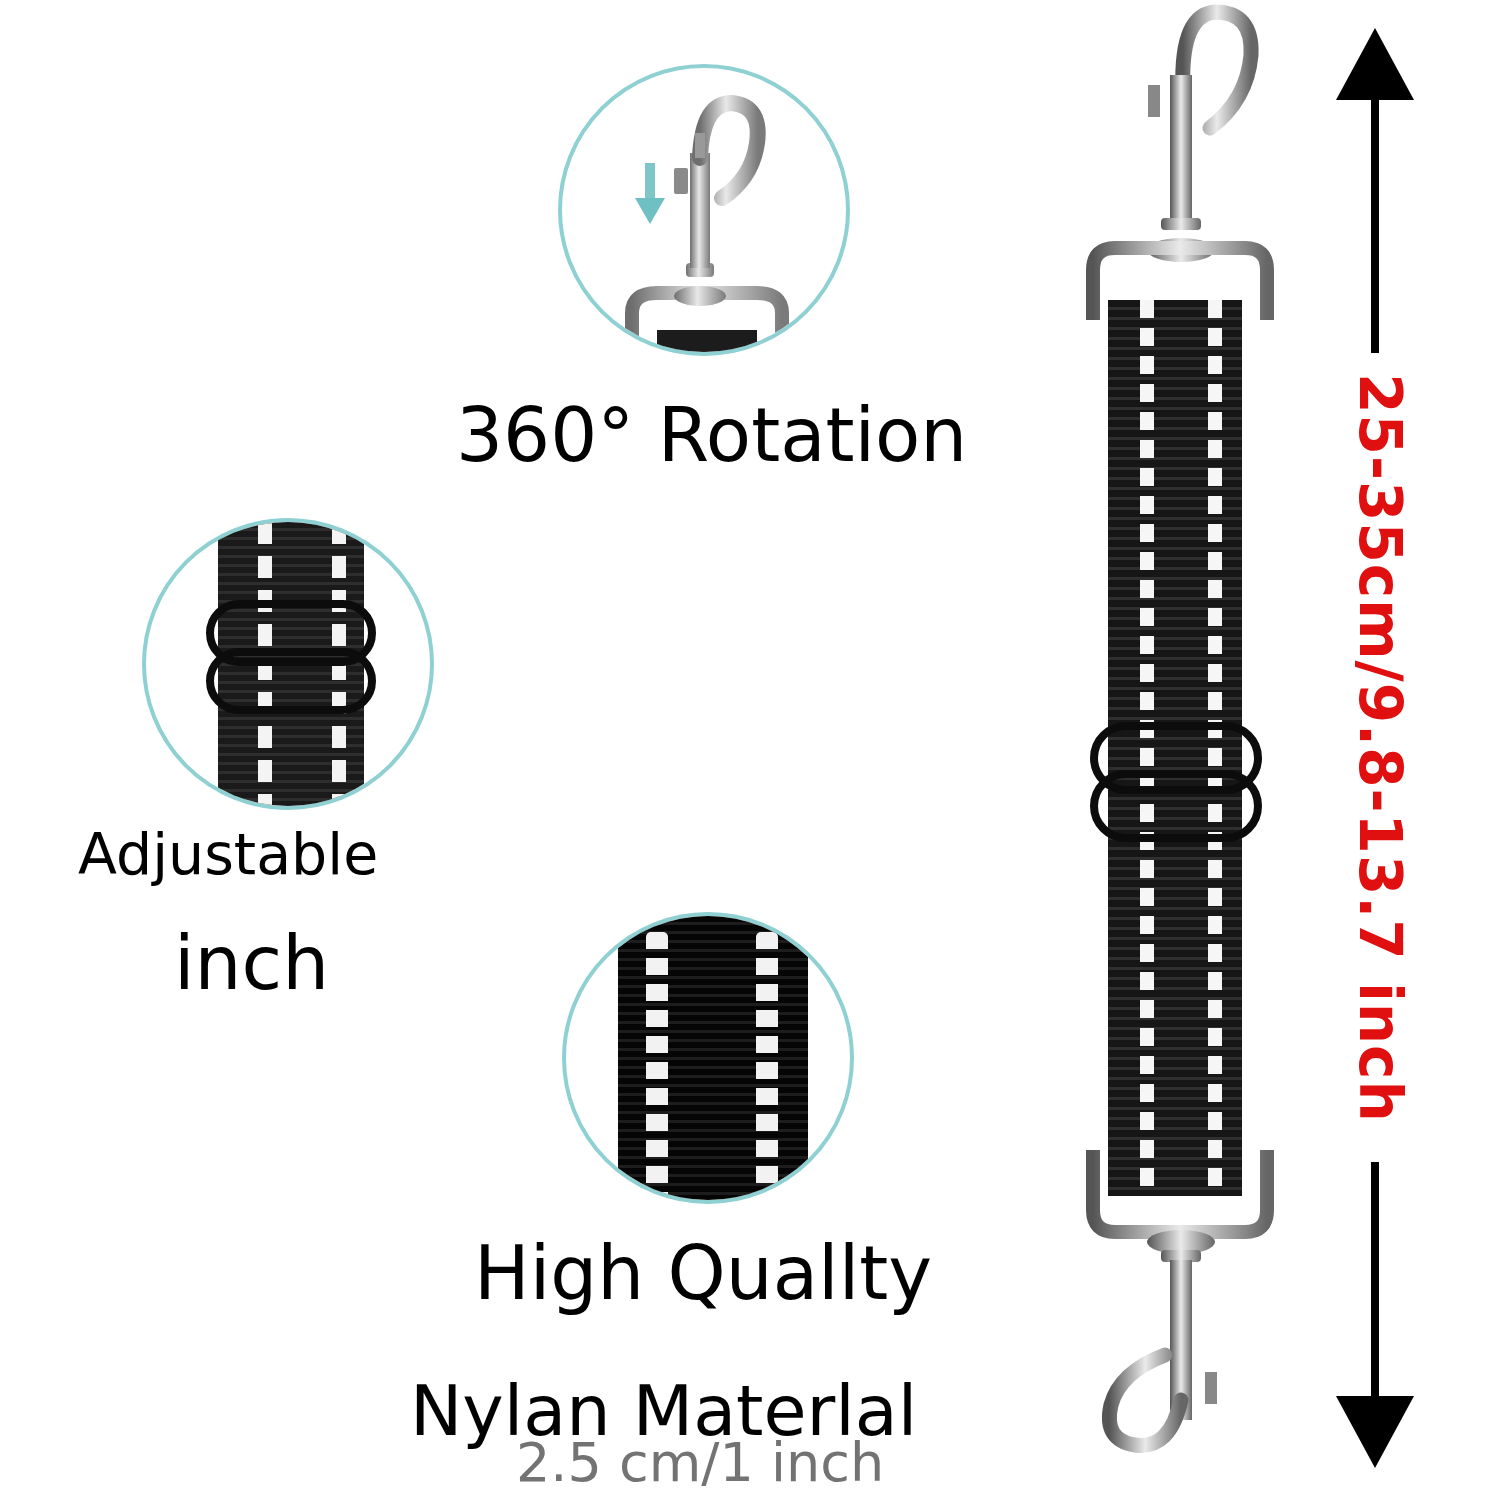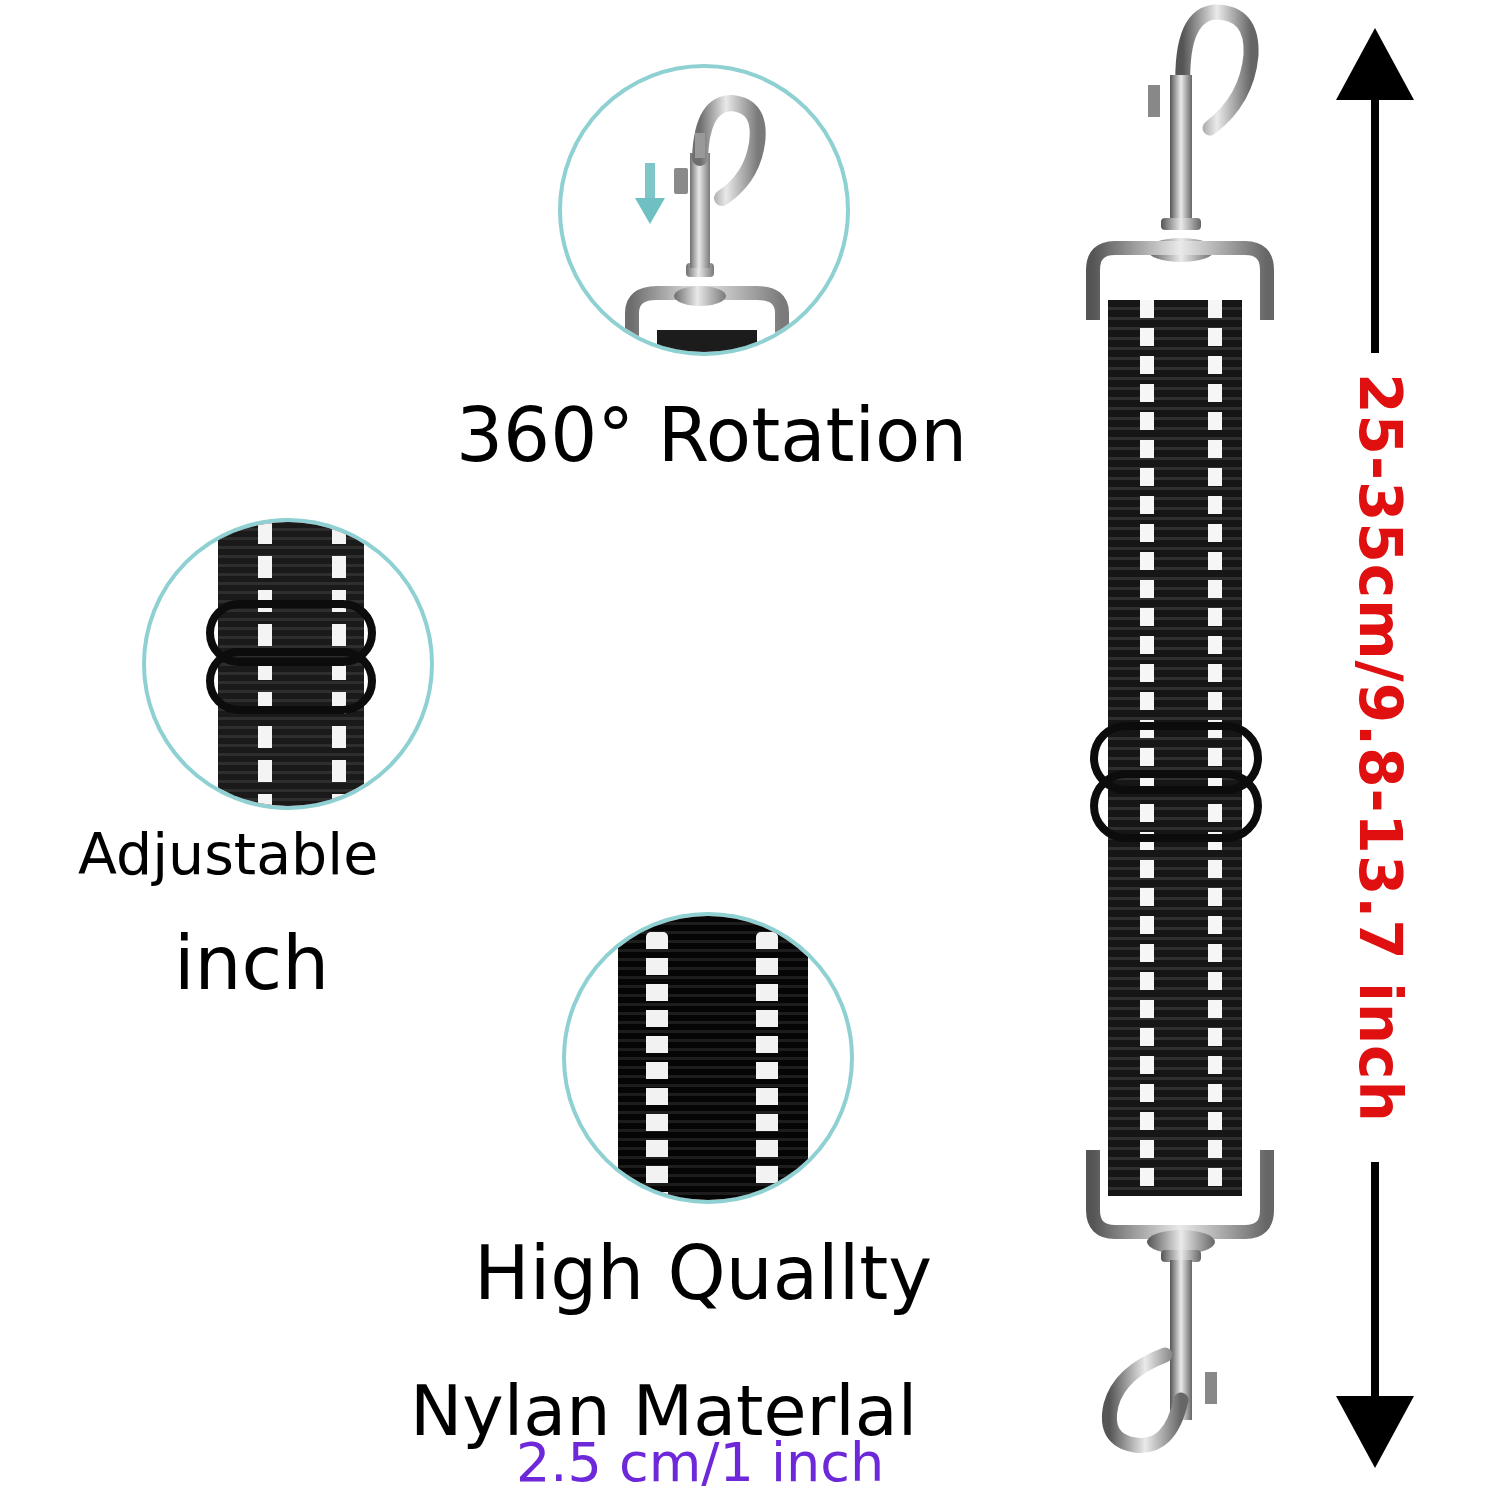--- a/index.html
+++ b/index.html
@@ -6,21 +6,21 @@
   body { width:1496px; height:1496px; position:relative; overflow:hidden;
          font-family:"DejaVu Sans", "Liberation Sans", sans-serif; color:#000; }
 
   
   .circle { position:absolute; border-radius:50%; border:4px solid #8fd0d2; background:#fff; overflow:hidden; box-sizing:border-box; }
   .strap { position:absolute; background:repeating-linear-gradient(180deg,#1a1a1a 0 6px,#2e2e2e 6px 9px); }
   .stitch { position:absolute; width:14px; background:repeating-linear-gradient(180deg,#f4f4f4 0 22px,transparent 22px 34px); border-radius:2px; }
   .stitch-big { width:22px; background:repeating-linear-gradient(180deg,#f2f2f2 0 17px,transparent 17px 26px); border-radius:5px; }
 
   .caption { position:absolute; font-weight:400; color:#000; line-height:1; white-space:nowrap; text-align:center; }
-  .red { color:#6d28d9; }
+  .red { color:#737373; }
 
   
   .main-strap { position:absolute; left:1108px; top:300px; width:134px; height:896px;
       background:repeating-linear-gradient(180deg,#161616 0 7px,#2f2f2f 7px 10px); }
   .main-stitch { position:absolute; width:14px; top:0; bottom:0;
       background:repeating-linear-gradient(180deg,#f6f6f6 0 18px,transparent 18px 28px); }
   .slider-loop { position:absolute; border:8px solid #0c0c0c; border-radius:36px; box-sizing:border-box; }
 
   .arrow-shaft { position:absolute; left:1371px; width:8px; background:#000; }
   .arrow-head-up { position:absolute; left:1336px; top:28px; width:0; height:0;

